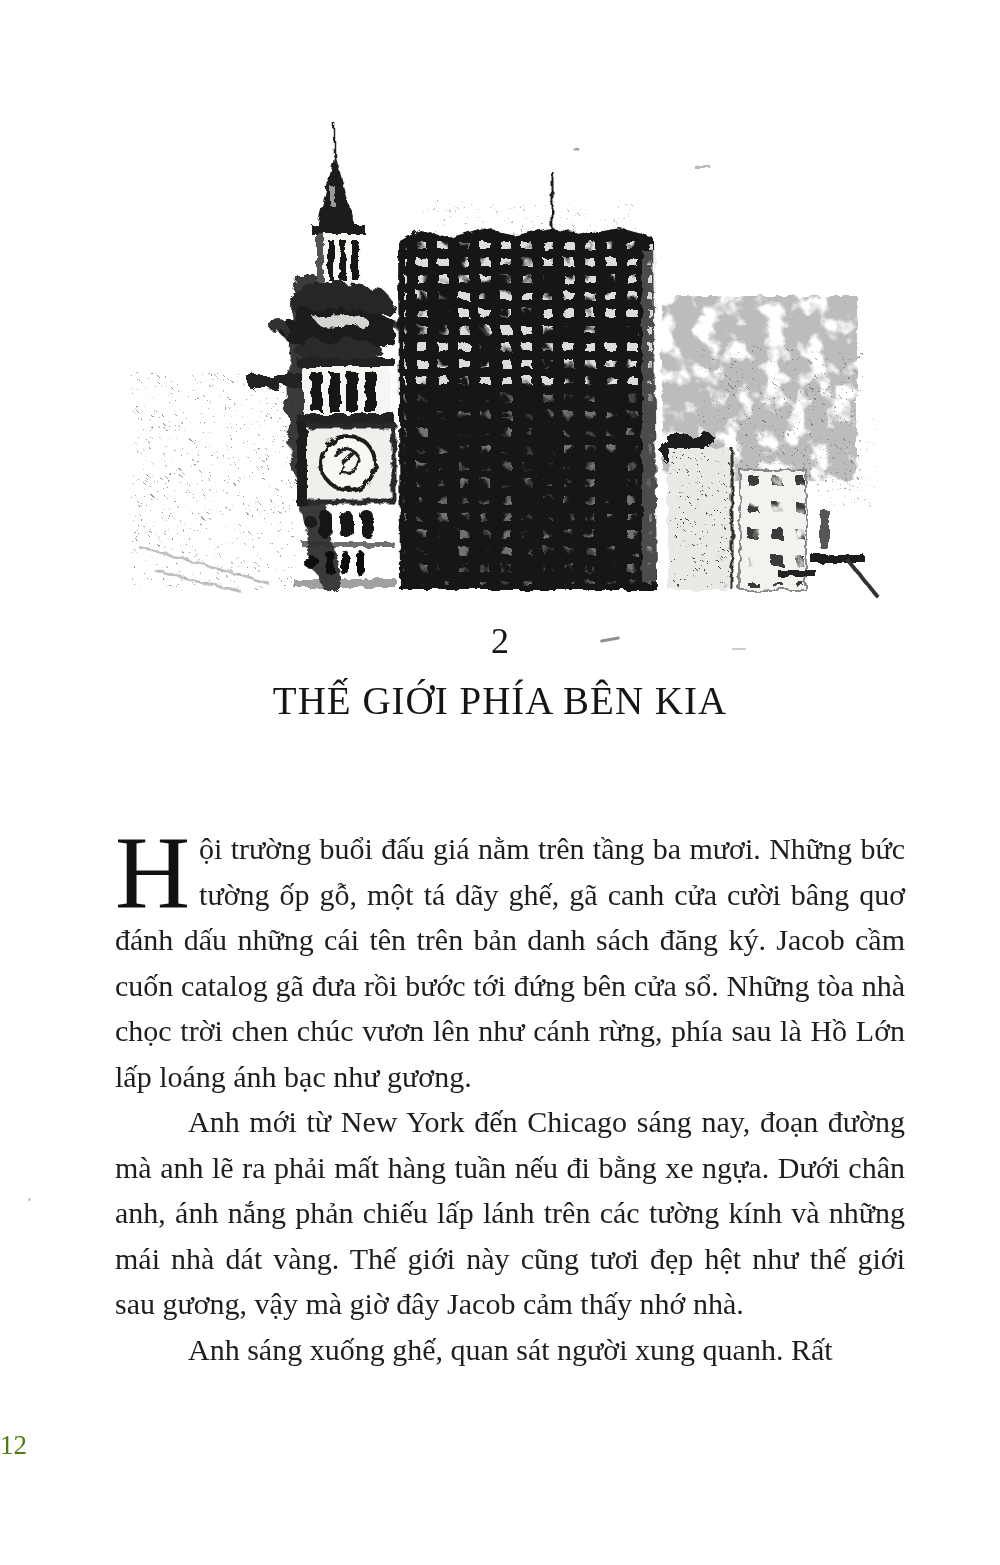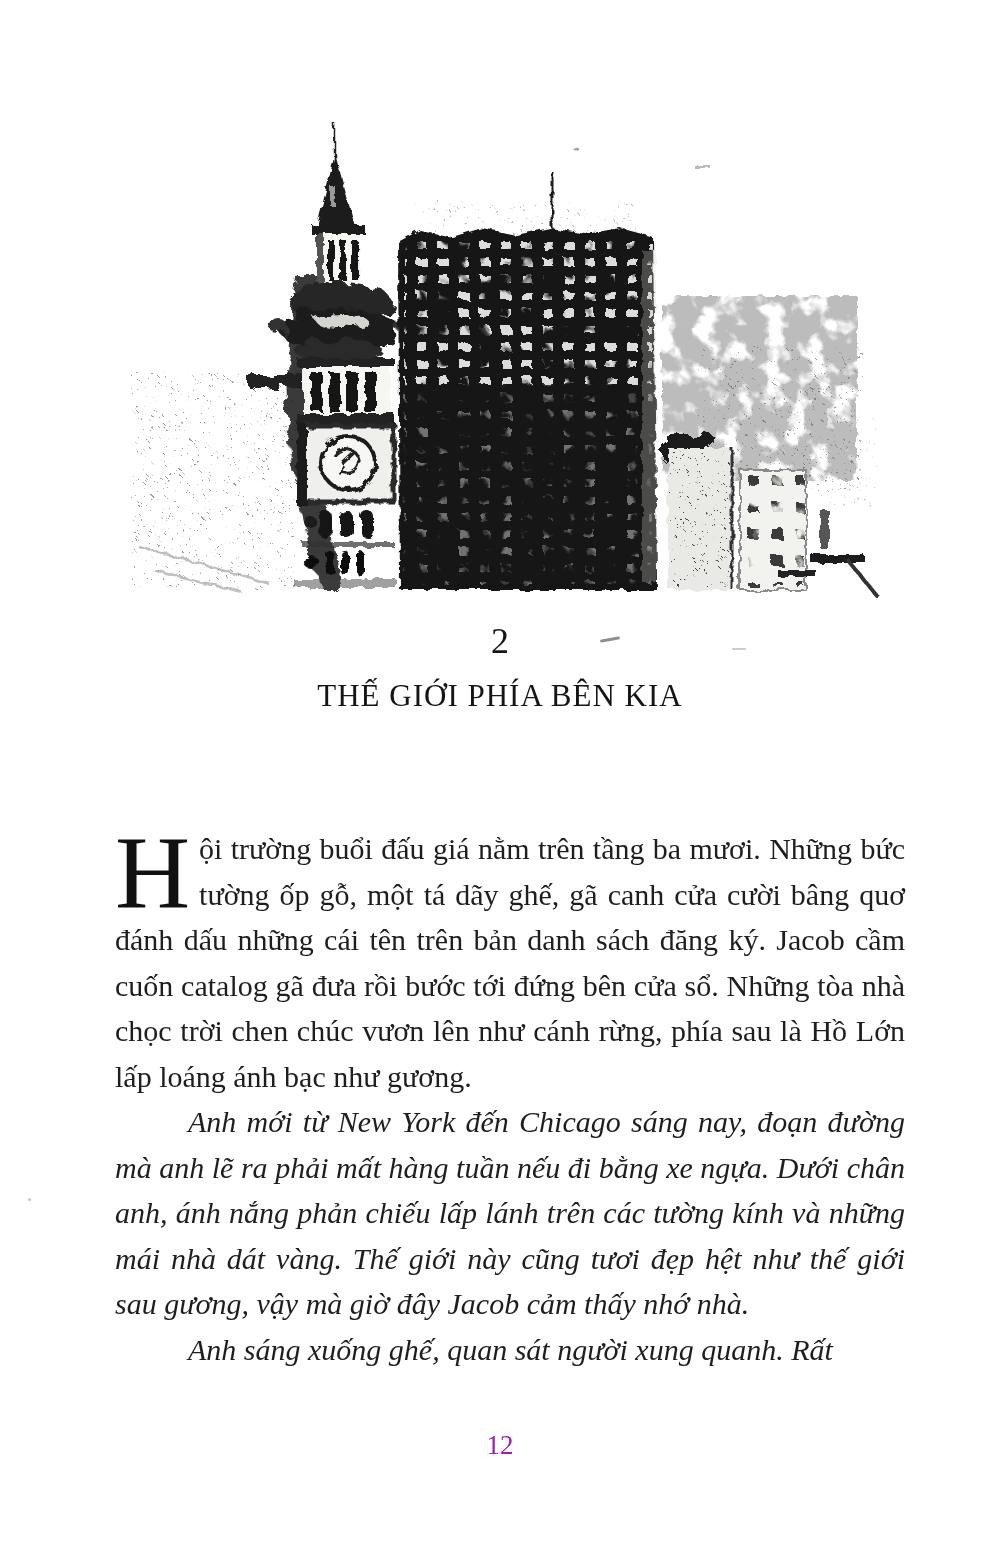--- a/index.html
+++ b/index.html
@@ -24,41 +24,41 @@
   .stray.m1{left:600px;top:638px;width:20px;height:3px;transform:rotate(-10deg);}
   .stray.m2{left:732px;top:648px;width:14px;height:2px;opacity:.3;}
   .stray.m3{left:28px;top:1198px;width:3px;height:3px;opacity:.35;border-radius:50%;}
 
   .chapter-number{
     position:absolute;left:0;right:0;top:620px;
     text-align:center;font-size:36px;color:#151515;
   }
   .chapter-title{
     position:absolute;left:0;right:0;top:678px;
-    text-align:center;font-size:31px;letter-spacing:1px;color:#151515;
+    text-align:center;font-size:39px;letter-spacing:1px;color:#151515;
     white-space:nowrap;
   }
 
   .body-text{
     position:absolute;left:115px;top:826px;width:790px;
     font-size:30px;line-height:45.5px;text-align:justify;color:#1e1e1e;
   }
   .body-text p{margin:0;}
-  .body-text p.indent{text-indent:73px;font-style:italic;}
+  .body-text p.indent{text-indent:73px;}
   .dropcap{
     float:left;
     font-size:104px;
     line-height:0.845;
     padding:3px 9px 0 0;
     color:#111;
   }
 
   .page-number{
     position:absolute;left:0;right:0;top:1430px;
-    text-align:center;font-size:27px;color:#a21caf;
+    font-size:27px;color:#4d7c0f;
   }
 </style>
 </head>
 <body>
 
 <div class="page">
 
   <div class="illustration">
     <svg viewBox="0 0 760 482" xmlns="http://www.w3.org/2000/svg">
       <defs>

